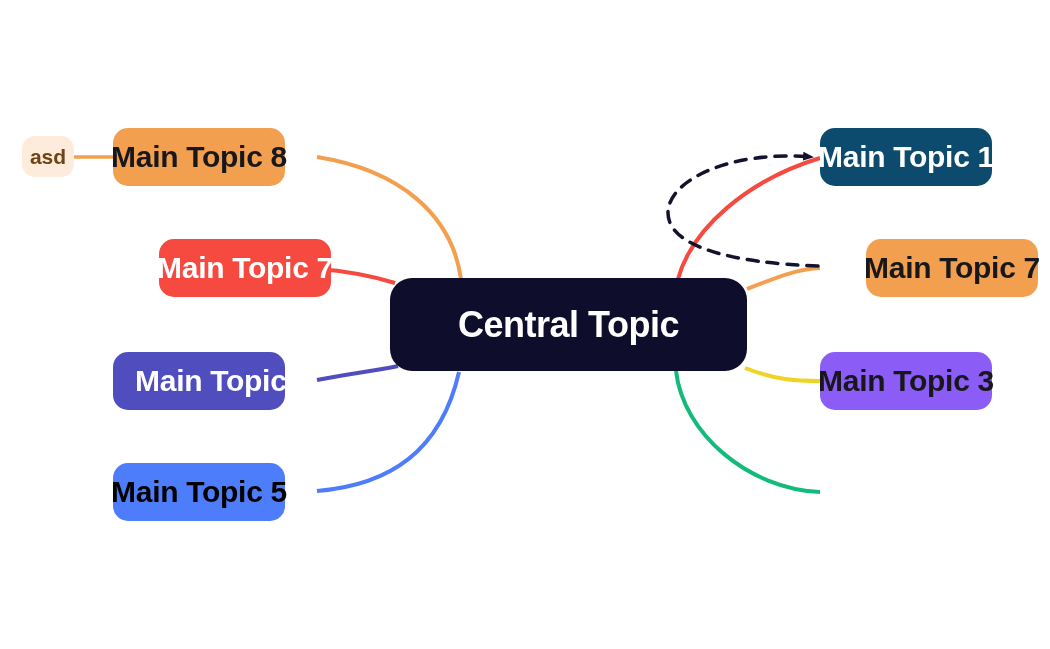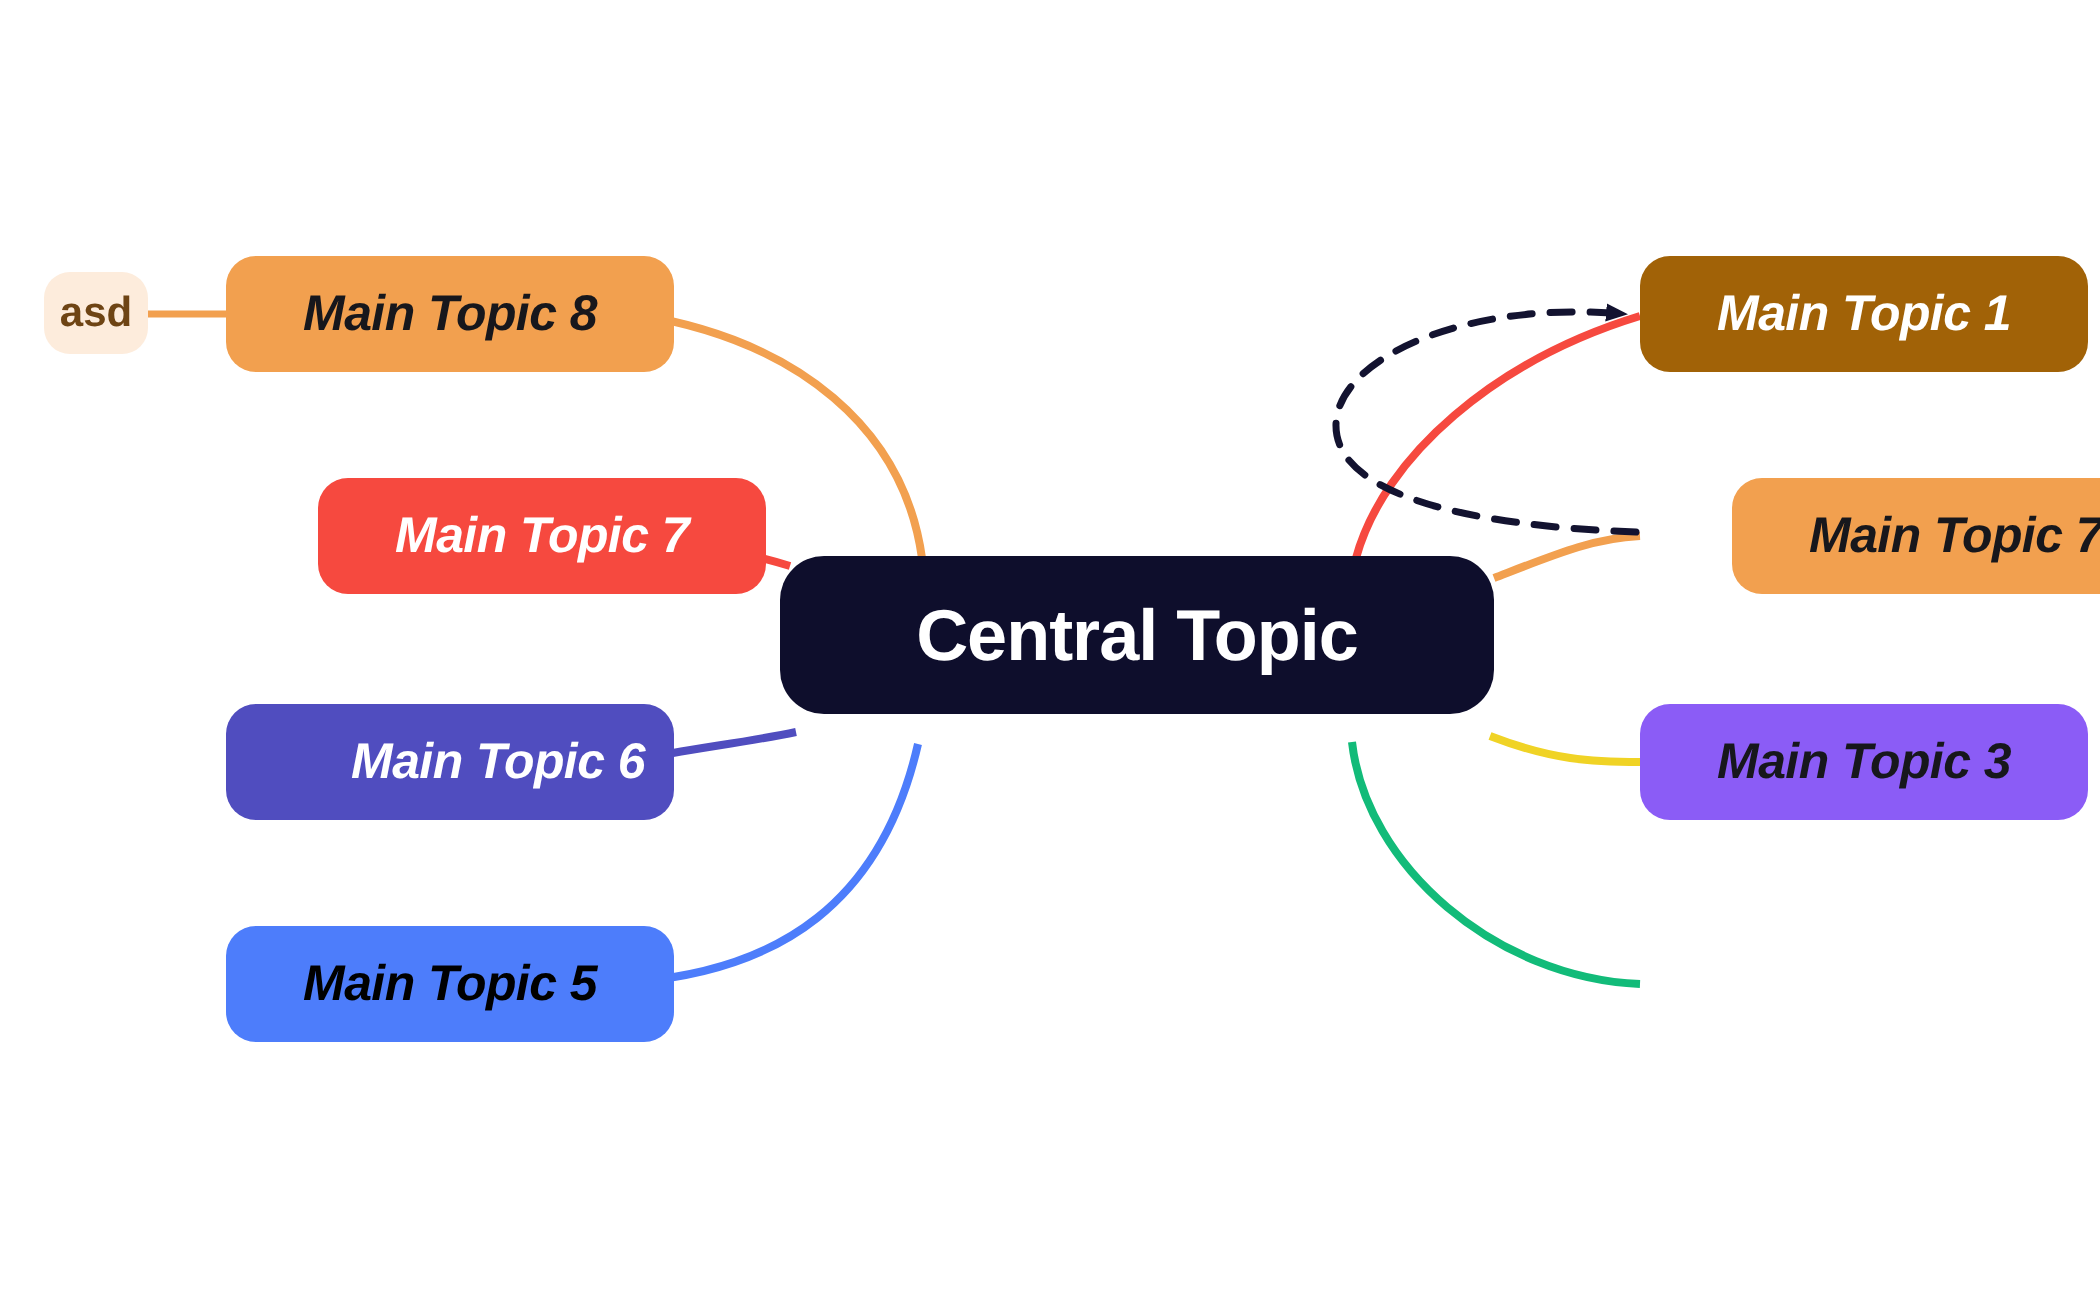--- a/index.html
+++ b/index.html
@@ -26,40 +26,39 @@
   .node {
     position: absolute;
     display: flex;
     align-items: center;
     justify-content: center;
     box-sizing: border-box;
     cursor: pointer;
     user-select: none;
   }
   .topic {
-    width: 224px;
+    width: 172px;
     height: 58px;
     border-radius: 15px;
-    font-size: 25px;
+    font-size: 30px;
     font-weight: 700;
     letter-spacing: -0.3px;
     white-space: nowrap;
-    font-style: italic;
   }
   .col-left  { left: 113px; }
   .col-right { left: 820px; }
   .row-1 { top: 128px; }
   .row-2 { top: 239px; margin-left: 46px; }
   .row-3 { top: 352px; }
   .row-4 { top: 463px; }
   .central {
     left: 390px;
     top: 278px;
     width: 357px;
-    height: 79px;
+    height: 93px;
     border-radius: 22px;
     font-size: 36px;
     font-weight: 700;
     letter-spacing: -0.5px;
   }
   .annotation {
     left: 22px;
     top: 136px;
     width: 52px;
     height: 41px;
@@ -106,20 +105,20 @@
   <div class="node topic col-left row-1" style="background: rgb(242, 160, 79); color: rgb(23, 23, 28);">Main Topic 8</div>
 
   <div class="node topic col-left row-2" style="background: rgb(246, 73, 63); color: rgb(255, 255, 255);">Main Topic 7</div>
 
   <div class="node topic col-left row-3" style="background: rgb(80, 77, 191); color: rgb(255, 255, 255); padding-left: 48px;">Main Topic 6</div>
 
   <div class="node topic col-left row-4" style="background: rgb(77, 125, 251); color: #000000;">Main Topic 5</div>
 
   <div class="node central" style="background: rgb(14, 14, 44); color: rgb(255, 255, 255);">Central Topic</div>
 
-  <div class="node topic col-right row-1" style="background: #a16207; color: rgb(255, 255, 255);">Main Topic 1</div>
+  <div class="node topic col-right row-1" style="background: #0c4a6e; color: rgb(255, 255, 255);">Main Topic 1</div>
 
   <div class="node topic col-right row-2" style="background: rgb(242, 160, 79); color: rgb(23, 23, 28);">Main Topic 7</div>
 
   <div class="node topic col-right row-3" style="background: #8b5cf6; color: rgb(23, 23, 28);">Main Topic 3</div>
 
 
 </div>
 
 </body></html>

